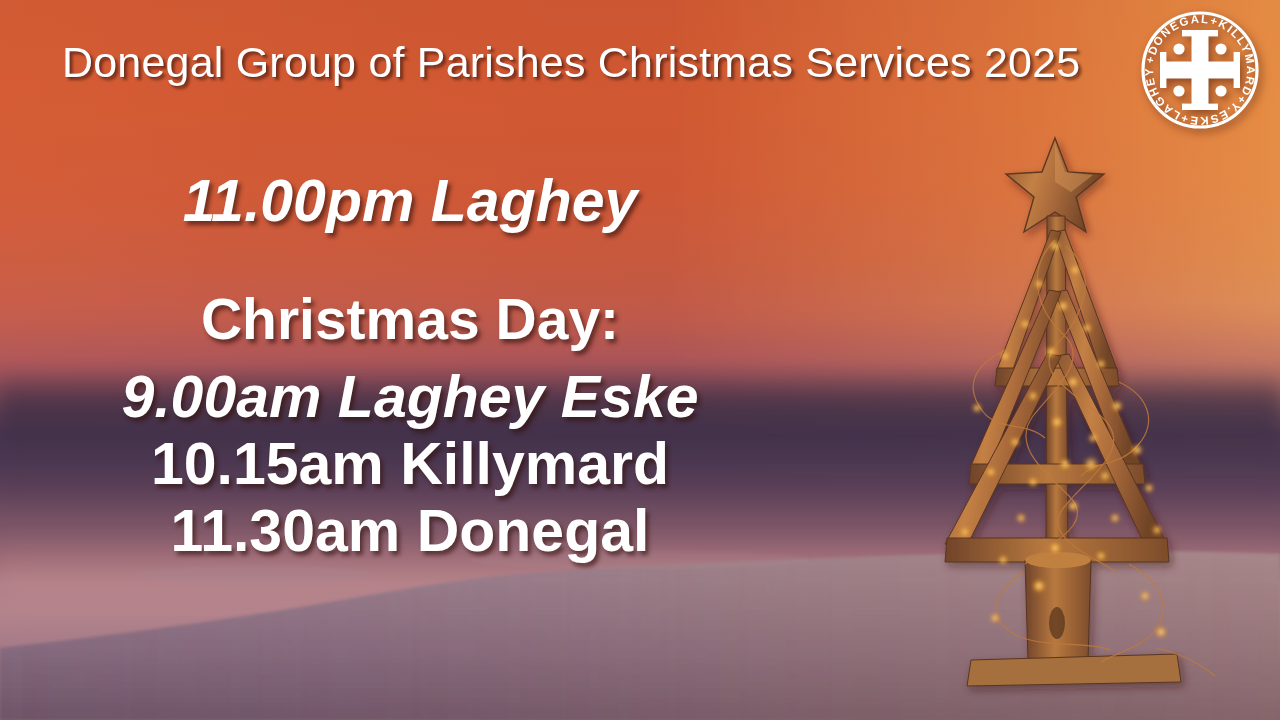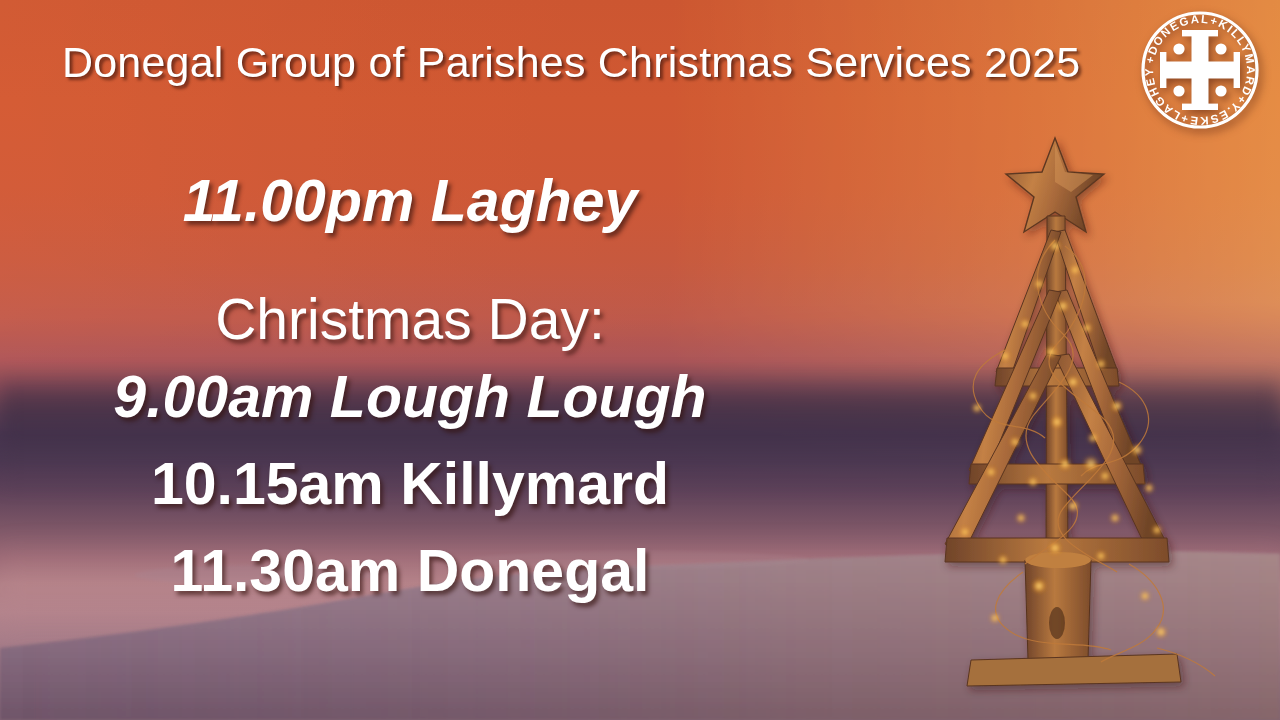--- a/index.html
+++ b/index.html
@@ -141,22 +141,22 @@
     padding: 0 0 0 0;
   }
   .svc-item {
     font-size: 59px;
     font-weight: 700;
     line-height: 1.0;
     letter-spacing: 0px;
     text-shadow: 3px 4px 4px rgba(50,16,12,0.62);
   }
   .gap-item { margin-top: 20px; font-style: italic; }
-  .gap-block { margin-top: 60px; }
-  .gap-row { margin-top: 28px; }
+  .gap-block { margin-top: 60px; font-weight: bold; }
+  .gap-row { margin-top: 8px; }
 </style>
 </head>
 <body>
 
 <div id="stage">
 
   <div class="sky"></div>
   <div class="sky-warm"></div>
   <div class="sea-band"></div>
   <div class="haze-low"></div>
@@ -320,18 +320,18 @@
         <circle cx="87" cy="87" r="5.6"></circle>
       </g>
     </svg>
   </div>
 
   <div class="services">
 
     <div class="svc-item gap-item">11.00pm Laghey</div>
 
     <div class="svc-head gap-block">Christmas Day:</div>
-    <div class="svc-item gap-item">9.00am Lough Lough</div>
+    <div class="svc-item gap-item">9.00am Laghey Eske</div>
     <div class="svc-item gap-row">10.15am Killymard</div>
     <div class="svc-item gap-row">11.30am Donegal</div>
   </div>
 
 </div>
 
 </body></html>

